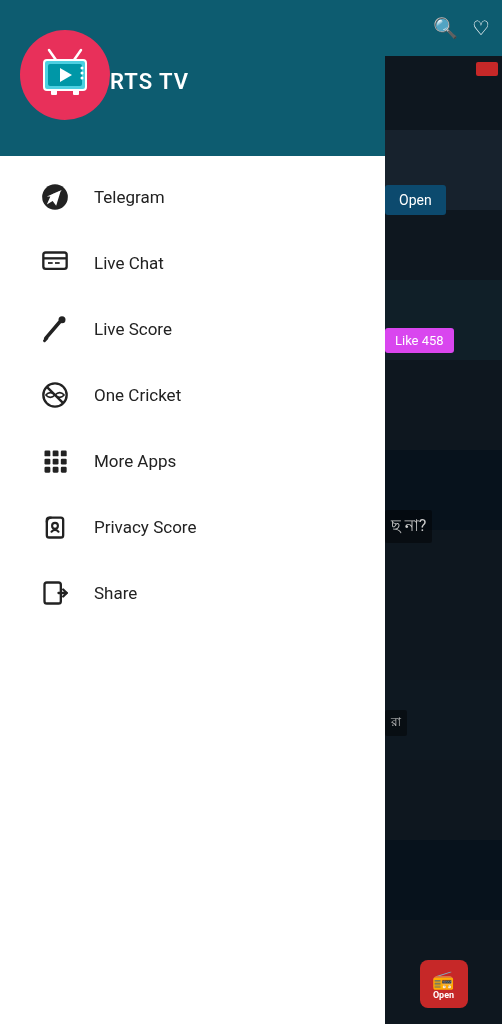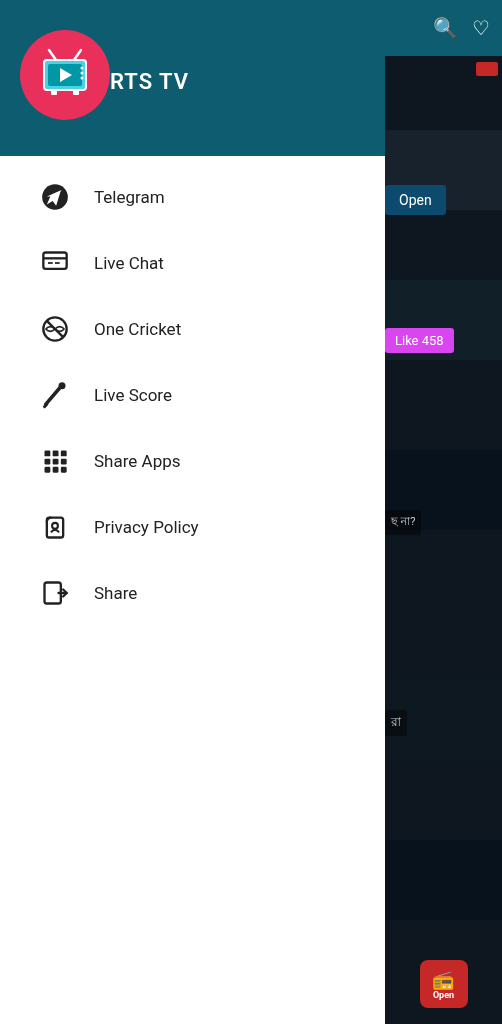--- a/index.html
+++ b/index.html
@@ -194,75 +194,75 @@
             <line x1="6" y1="12" x2="10" y2="12" stroke="#222" stroke-width="1.5"></line>
             <line x1="12" y1="12" x2="16" y2="12" stroke="#222" stroke-width="1.5"></line>
           </svg>
         </span>
         <span class="menu-label">Live Chat</span>
       </li>
 
       <li class="menu-item">
         <span class="menu-icon">
           <svg viewBox="0 0 24 24" xmlns="http://www.w3.org/2000/svg">
-            <circle cx="12" cy="12" r="10" fill="none" stroke="#222" stroke-width="2"></circle>
-
-            <path d="M4 12 Q8 8 12 12 Q16 16 20 12" fill="none" stroke="#222" stroke-width="1.5"></path>
-            <path d="M4 12 Q8 16 12 12 Q16 8 20 12" fill="none" stroke="#222" stroke-width="1.5"></path>
-
-            <line x1="5" y1="5" x2="19" y2="19" stroke="#222" stroke-width="2"></line>
-          </svg>
-        </span>
-        <span class="menu-label">One Cricket</span>
-      </li>
-
-      <li class="menu-item">
-        <span class="menu-icon">
-          <svg viewBox="0 0 24 24" xmlns="http://www.w3.org/2000/svg">
 
             <line x1="4" y1="20" x2="16" y2="6" stroke="#222" stroke-width="3" stroke-linecap="round"></line>
             <circle cx="18" cy="4" r="3" fill="#222"></circle>
             <line x1="3" y1="22" x2="5" y2="20" stroke="#222" stroke-width="2.5" stroke-linecap="round"></line>
           </svg>
         </span>
         <span class="menu-label">Live Score</span>
+      </li>
+
+      <li class="menu-item">
+        <span class="menu-icon">
+          <svg viewBox="0 0 24 24" xmlns="http://www.w3.org/2000/svg">
+            <circle cx="12" cy="12" r="10" fill="none" stroke="#222" stroke-width="2"></circle>
+
+            <path d="M4 12 Q8 8 12 12 Q16 16 20 12" fill="none" stroke="#222" stroke-width="1.5"></path>
+            <path d="M4 12 Q8 16 12 12 Q16 8 20 12" fill="none" stroke="#222" stroke-width="1.5"></path>
+
+            <line x1="5" y1="5" x2="19" y2="19" stroke="#222" stroke-width="2"></line>
+          </svg>
+        </span>
+        <span class="menu-label">One Cricket</span>
       </li>
 
 
 
       <li class="menu-item">
         <span class="menu-icon">
           <svg viewBox="0 0 24 24" xmlns="http://www.w3.org/2000/svg">
             <rect x="3" y="3" width="5" height="5" fill="#222" rx="1"></rect>
             <rect x="10" y="3" width="5" height="5" fill="#222" rx="1"></rect>
             <rect x="17" y="3" width="5" height="5" fill="#222" rx="1"></rect>
             <rect x="3" y="10" width="5" height="5" fill="#222" rx="1"></rect>
             <rect x="10" y="10" width="5" height="5" fill="#222" rx="1"></rect>
             <rect x="17" y="10" width="5" height="5" fill="#222" rx="1"></rect>
             <rect x="3" y="17" width="5" height="5" fill="#222" rx="1"></rect>
             <rect x="10" y="17" width="5" height="5" fill="#222" rx="1"></rect>
             <rect x="17" y="17" width="5" height="5" fill="#222" rx="1"></rect>
           </svg>
         </span>
-        <span class="menu-label">Share Apps</span>
+        <span class="menu-label">More Apps</span>
       </li>
 
 
 
       <li class="menu-item">
         <span class="menu-icon">
           <svg viewBox="0 0 24 24" xmlns="http://www.w3.org/2000/svg">
             <rect x="5" y="4" width="14" height="17" rx="2" fill="none" stroke="#222" stroke-width="2"></rect>
             <circle cx="12" cy="11" r="2.5" fill="none" stroke="#222" stroke-width="1.8"></circle>
             <path d="M9 16 Q12 13 15 16" fill="none" stroke="#222" stroke-width="1.8" stroke-linecap="round"></path>
 
             <path d="M5 8 Q5 4 9 4" fill="none" stroke="#222" stroke-width="2"></path>
           </svg>
         </span>
-        <span class="menu-label">Privacy Policy</span>
+        <span class="menu-label">Privacy Score</span>
       </li>
 
       <li class="menu-item">
         <span class="menu-icon">
           <svg viewBox="0 0 24 24" xmlns="http://www.w3.org/2000/svg">
             <rect x="3" y="3" width="14" height="18" rx="2" fill="none" stroke="#222" stroke-width="2"></rect>
             <line x1="15" y1="12" x2="22" y2="12" stroke="#222" stroke-width="2" stroke-linecap="round"></line>
             <polyline points="19,9 22,12 19,15" fill="none" stroke="#222" stroke-width="2" stroke-linecap="round" stroke-linejoin="round"></polyline>
           </svg>
         </span>
@@ -277,21 +277,21 @@
       <span class="top-bar-icon">🔍</span>
       <span class="top-bar-icon">♡</span>
     </div>
 
     <div style="position:absolute;top:62px;right:4px;background:#c62828;width:22px;height:14px;z-index:3;border-radius:2px;"></div>
 
     <div style="position:absolute;top:185px;left:0;background:#0c4a6e;color:white;padding:7px 14px;font-size:14px;border-radius:3px;z-index:3;">Open</div>
 
     <div style="position:absolute;top:328px;left:0;background:#d946ef;color:white;padding:5px 10px;font-size:13px;border-radius:3px;z-index:3;">Like  458</div>
 
-    <div style="position:absolute;top:510px;left:0;color:#ccc;font-size:11px;z-index:3;background:rgba(0,0,0,0.4);padding:3px 6px;border-radius:2px;">ছ না?</div>
+    <div style="position:absolute;top:510px;left:0;color:#ccc;font-size:16px;z-index:3;background:rgba(0,0,0,0.4);padding:3px 6px;border-radius:2px;">ছ না?</div>
 
     <div style="position:absolute;top:710px;left:0;color:#ccc;font-size:12px;z-index:3;background:rgba(0,0,0,0.4);padding:3px 6px;border-radius:2px;">রা</div>
 
     <div style="position:absolute;bottom:16px;left:50%;transform:translateX(-50%);background:#c62828;border-radius:8px;width:48px;height:48px;display:flex;flex-direction:column;align-items:center;justify-content:center;z-index:3;color:white;font-size:9px;font-weight:bold;">
       <span style="font-size:18px;">📻</span>
       <span>Open</span>
     </div>
 
     <div class="overlay-dark"></div>
 

